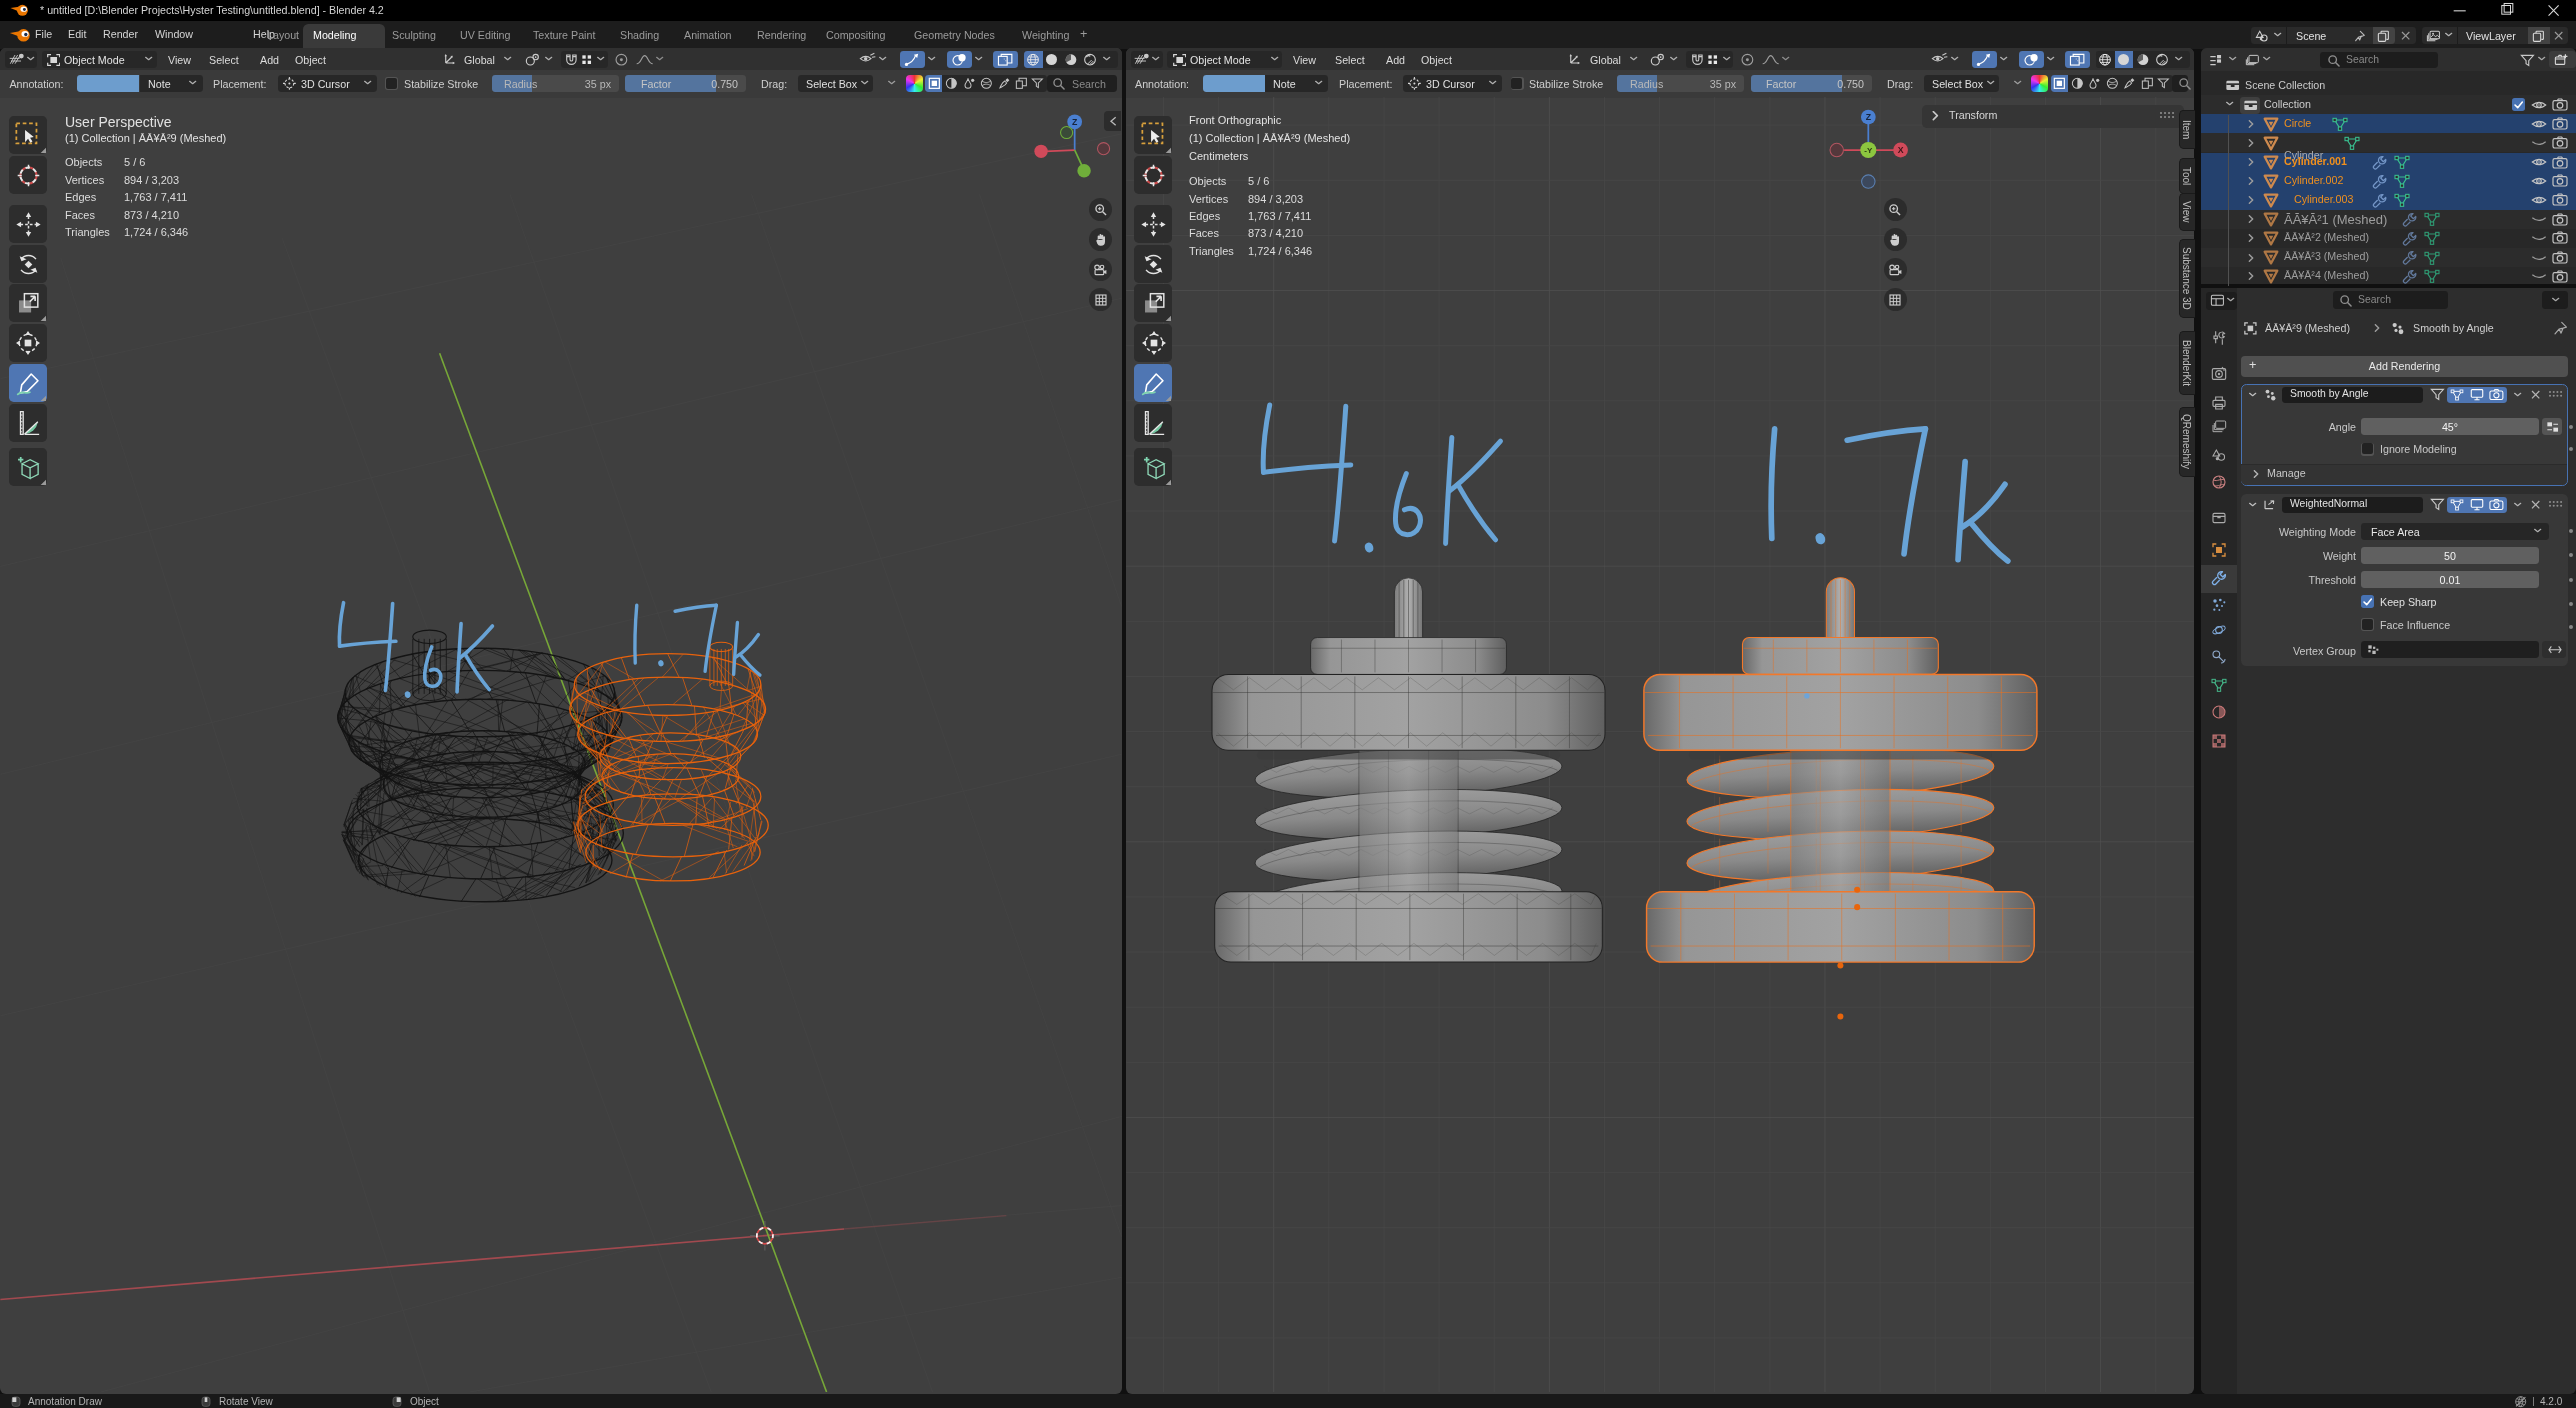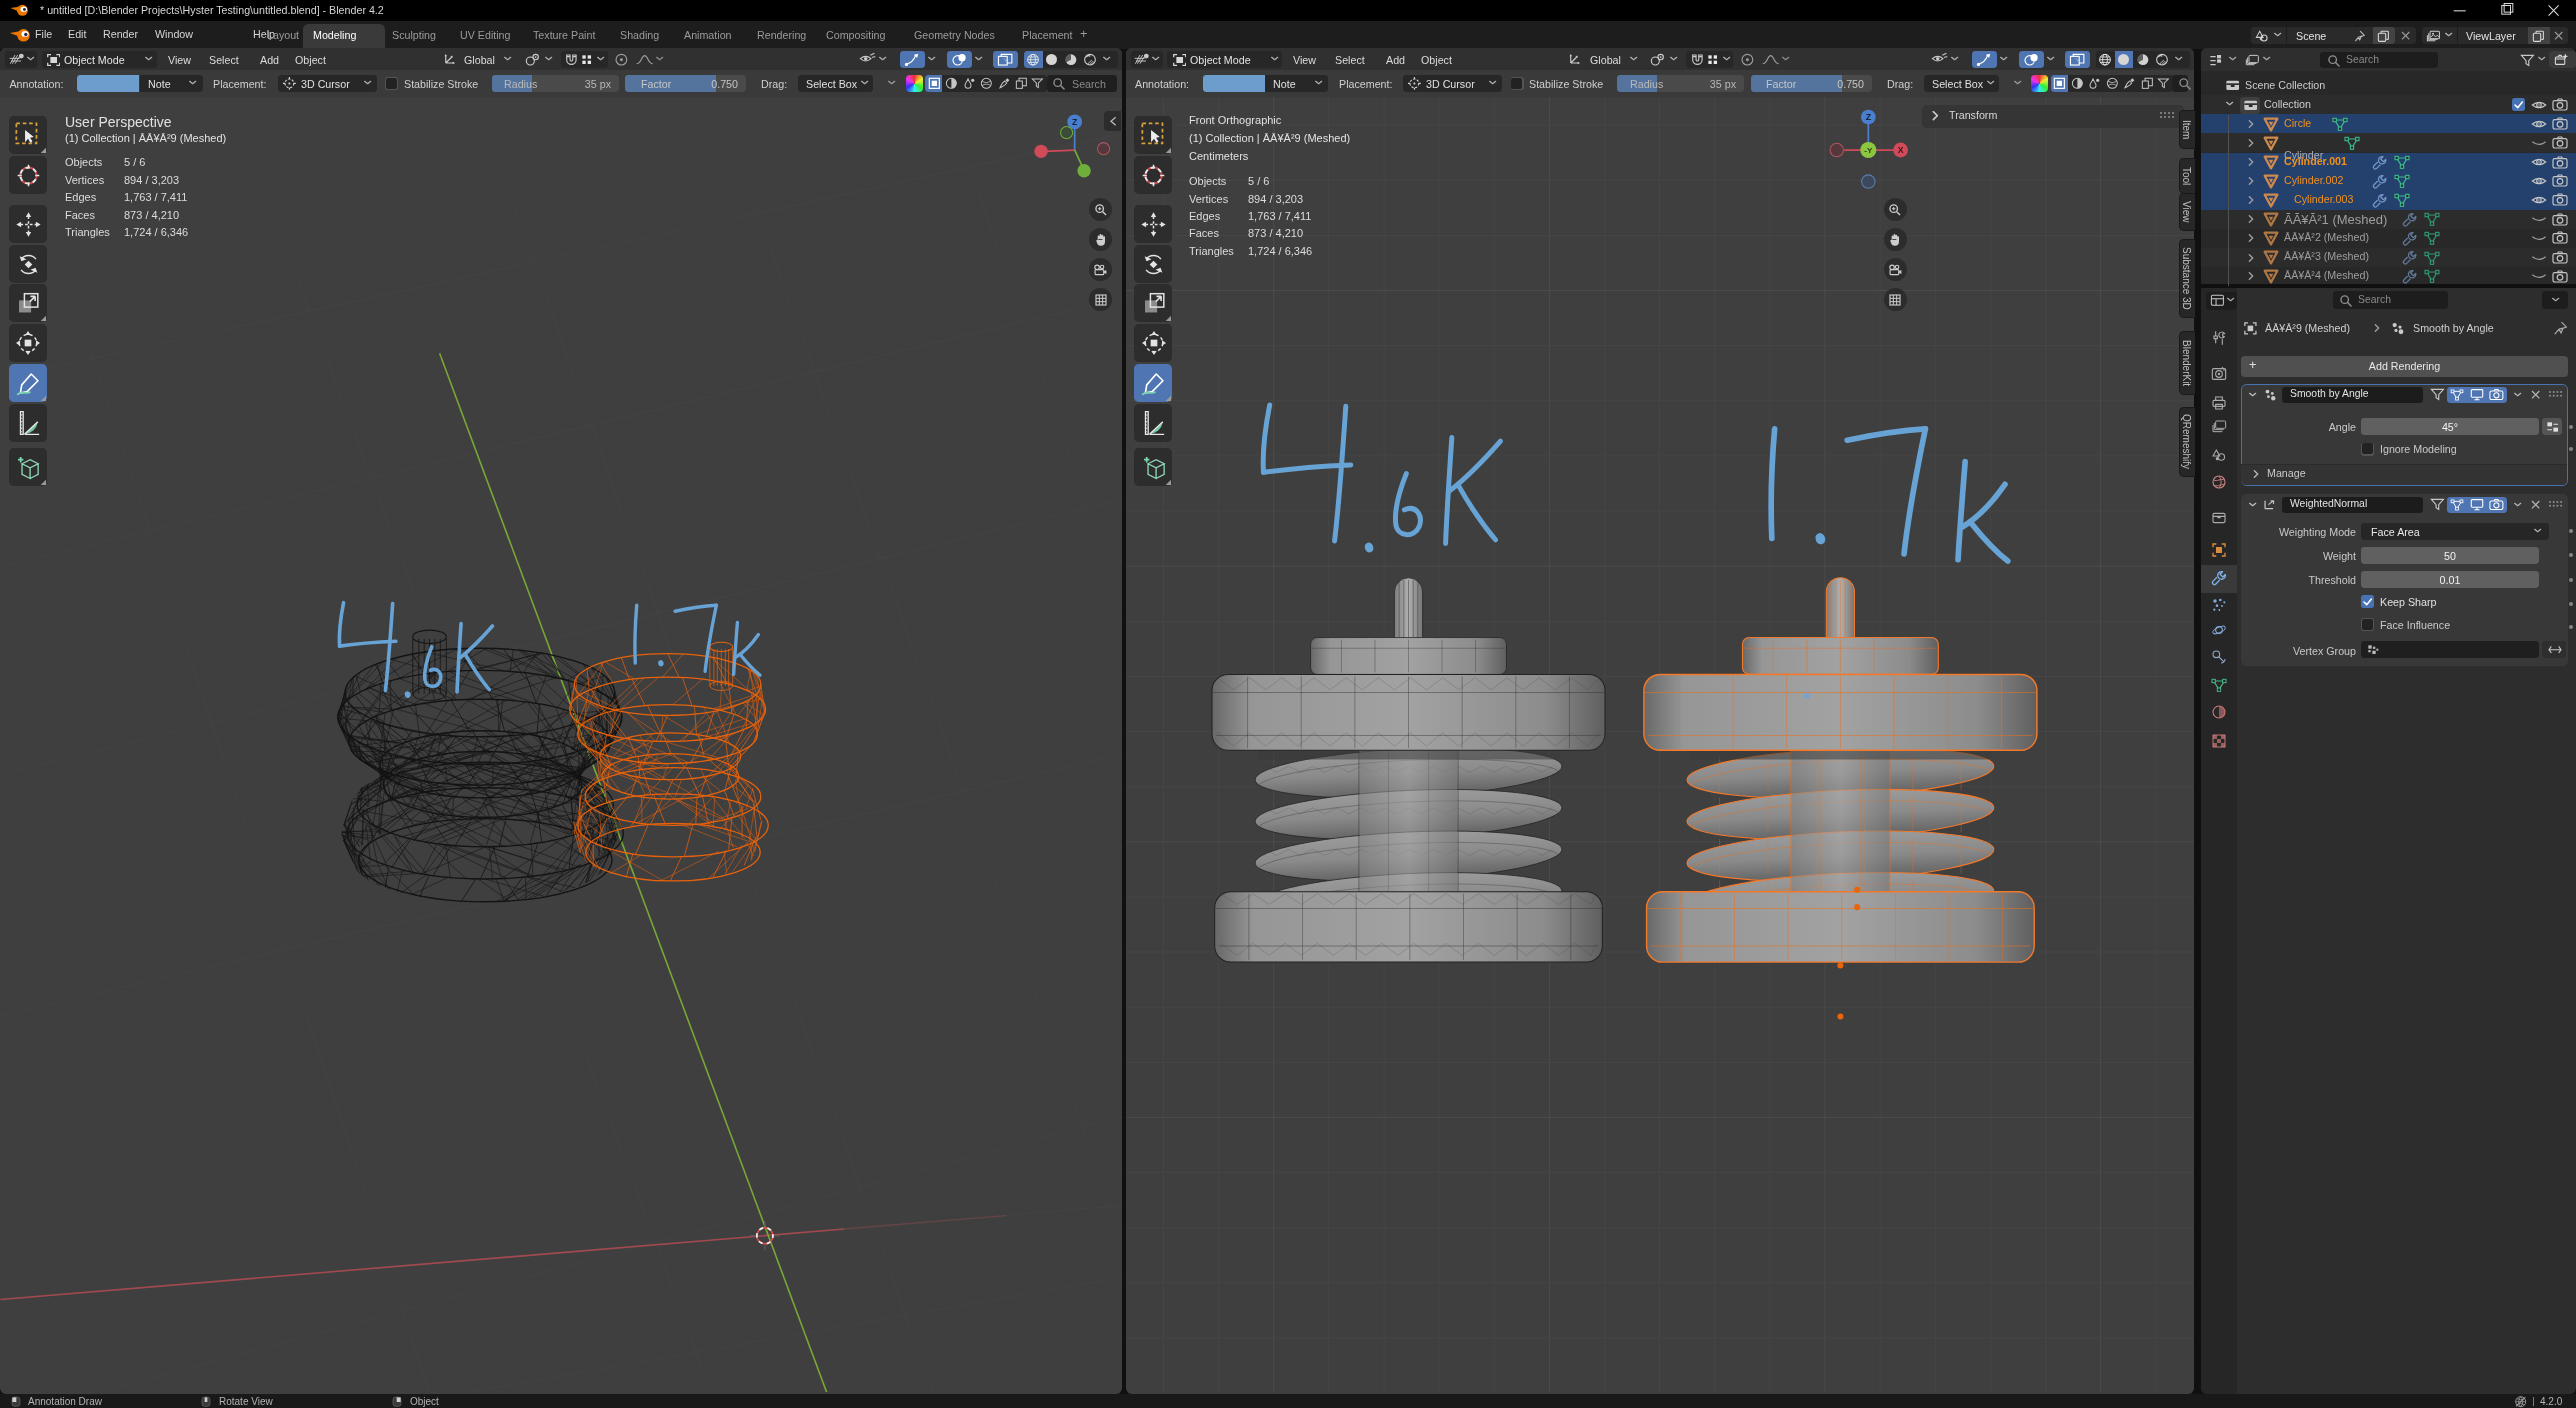--- a/index.html
+++ b/index.html
@@ -35,21 +35,21 @@
 <div class="ab" style="left:267px;top:29px;font-size:10.7px;color:#9b9b9b;font-weight:400;white-space:nowrap;">Layout</div>
 <div class="ab" style="left:313px;top:29px;font-size:10.7px;color:#ffffff;font-weight:400;white-space:nowrap;">Modeling</div>
 <div class="ab" style="left:392px;top:29px;font-size:10.7px;color:#9b9b9b;font-weight:400;white-space:nowrap;">Sculpting</div>
 <div class="ab" style="left:460px;top:29px;font-size:10.7px;color:#9b9b9b;font-weight:400;white-space:nowrap;">UV Editing</div>
 <div class="ab" style="left:533px;top:29px;font-size:10.7px;color:#9b9b9b;font-weight:400;white-space:nowrap;">Texture Paint</div>
 <div class="ab" style="left:620px;top:29px;font-size:10.7px;color:#9b9b9b;font-weight:400;white-space:nowrap;">Shading</div>
 <div class="ab" style="left:684px;top:29px;font-size:10.7px;color:#9b9b9b;font-weight:400;white-space:nowrap;">Animation</div>
 <div class="ab" style="left:757px;top:29px;font-size:10.7px;color:#9b9b9b;font-weight:400;white-space:nowrap;">Rendering</div>
 <div class="ab" style="left:826px;top:29px;font-size:10.7px;color:#9b9b9b;font-weight:400;white-space:nowrap;">Compositing</div>
 <div class="ab" style="left:914px;top:29px;font-size:10.7px;color:#9b9b9b;font-weight:400;white-space:nowrap;">Geometry Nodes</div>
-<div class="ab" style="left:1022px;top:29px;font-size:10.7px;color:#9b9b9b;font-weight:400;white-space:nowrap;">Placement</div>
+<div class="ab" style="left:1022px;top:29px;font-size:10.7px;color:#9b9b9b;font-weight:400;white-space:nowrap;">Weighting</div>
 <div class="ab" style="left:1080px;top:27px;font-size:12.7px;color:#9b9b9b;font-weight:400;white-space:nowrap;">+</div>
 <div class="ab" style="left:2251px;top:27px;width:165px;height:17.4px;background:#2a2a2a;border-radius:3.4px;"></div>
 <svg class="ab" style="left:2255px;top:29.5px" width="14.8" height="12.7" viewBox="0 0 22 19">
     <path d="M7 2 L12 11 L2 11 Z" fill="none" stroke="#cfcfcf" stroke-width="1.6"></path>
     <circle cx="13.5" cy="12" r="4.5" fill="none" stroke="#cfcfcf" stroke-width="1.6"></circle>
     <circle cx="9" cy="13.5" r="2" fill="#cfcfcf"></circle>
   </svg>
 <svg class="ab" style="left:2274px;top:32px" width="8.7" height="8.7" viewBox="0 0 13 13">
     <polyline points="1,2 5.5,5.5 10.0,2" fill="none" stroke="#b5b5b5" stroke-width="2.0" stroke-linecap="round" stroke-linejoin="round"></polyline>
   </svg>

